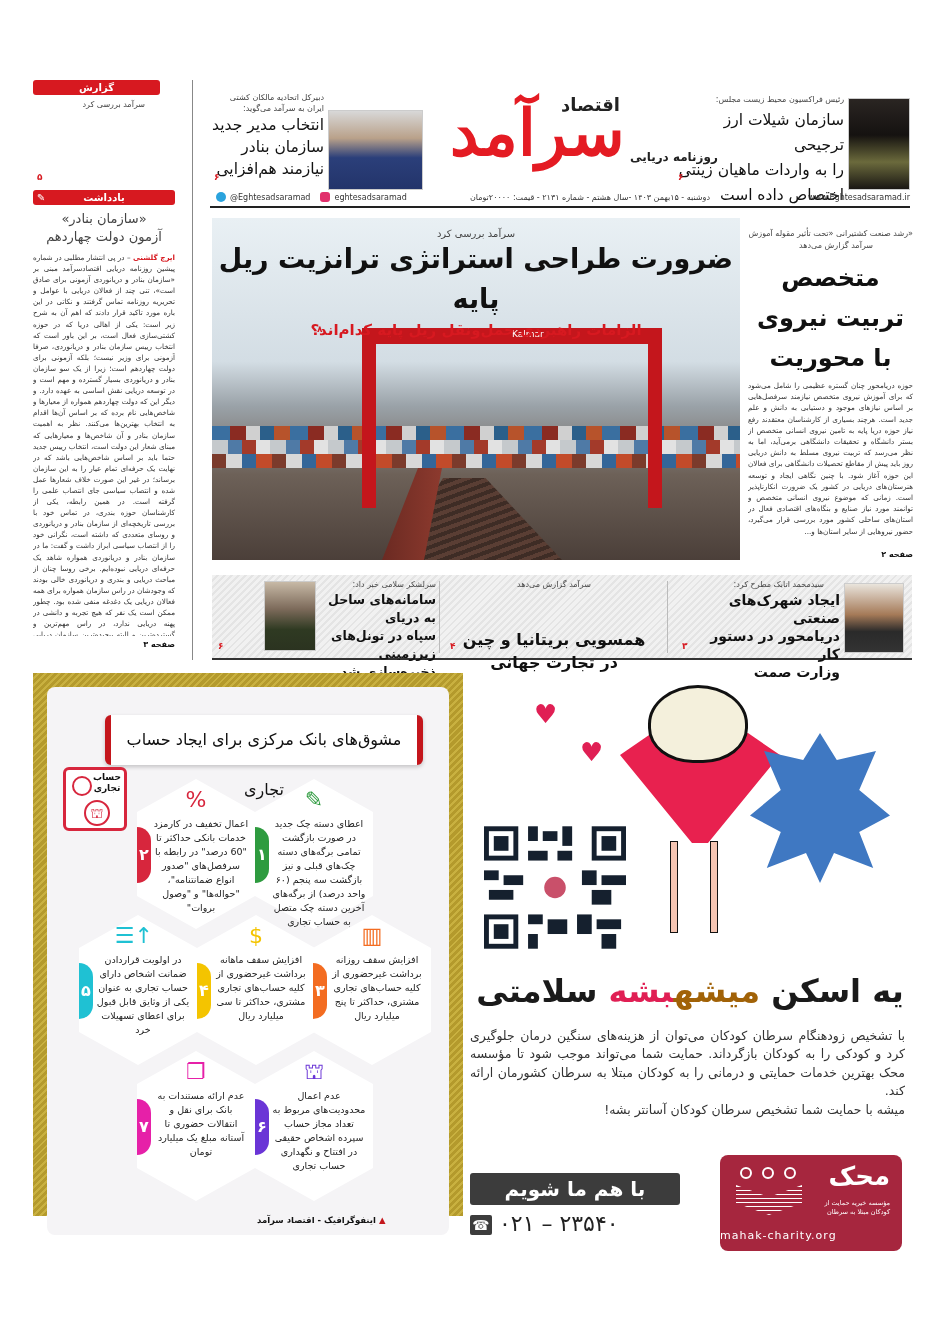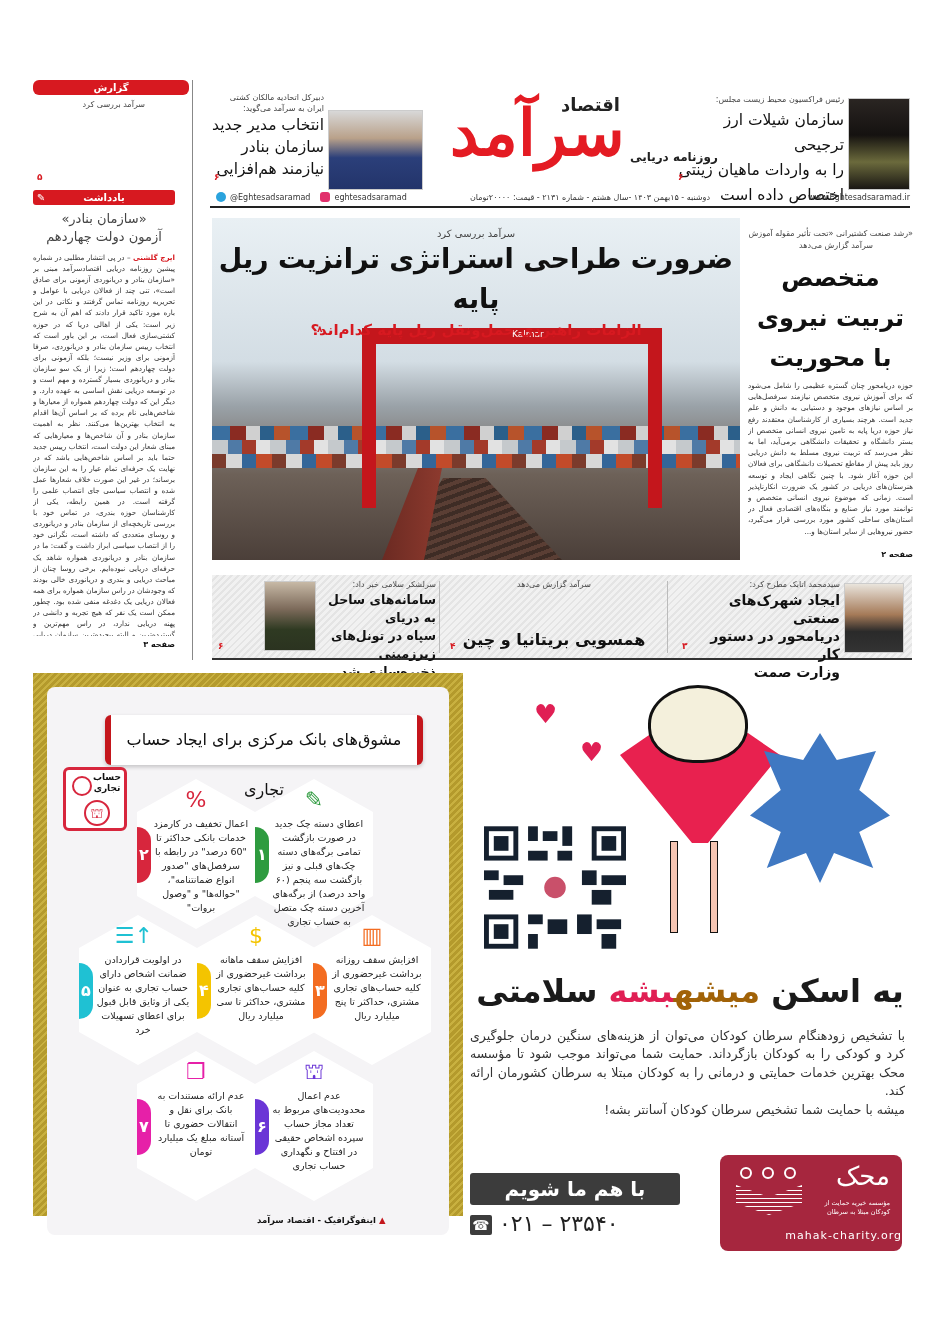--- a/index.html
+++ b/index.html
@@ -95,21 +95,21 @@
   <span class="abs" style="right:0;top:3px;direction:ltr;">www.Eghtesadsaramad.ir</span>
   <span class="abs" style="left:6px;top:2px;direction:ltr;display:flex;gap:4px;align-items:center;">
     <span style="display:inline-block;width:10px;height:10px;border-radius:50%;background:#2aa3dd;"></span>
     <span>@Eghtesadsaramad</span>
     <span style="display:inline-block;width:10px;height:10px;border-radius:3px;background:#e1306c;margin-left:6px;"></span>
     <span>eghtesadsaramad</span>
   </span>
 </div>
 
 <div id="leftcol" class="abs">
-  <div class="abs label-red" style="left:0;top:0;width:156px;border-radius:6px;">گزارش</div>
+  <div class="abs label-red" style="left:0;top:0;width:127px;">گزارش</div>
   <div class="abs kicker" style="right:30px;top:19px;">سرآمد بررسی کرد</div>
   <div class="abs pagenum" style="left:4px;top:92px;">۵</div>
   <div class="abs label-red" style="left:0;top:110px;width:142px;">
     <span>یادداشت</span>
     <span class="abs" style="left:4px;top:0;">✎</span>
   </div>
   <div class="abs" style="left:0;top:130px;width:142px;text-align:center;font-size:13px;color:#444;line-height:18px;">
     <div>«سازمان بنادر»</div>
     <div>آزمون دولت چهاردهم</div>
   </div>
@@ -151,33 +151,34 @@
     <div>تربیت نیروی</div>
     <div>با محوریت</div>
   </div>
   <div class="abs body-text" style="right:0;top:162px;width:165px;height:168px;overflow:hidden;font-size:7.2px;line-height:11.2px;">حوزه دریامحور چنان گستره عظیمی را شامل می‌شود که برای آموزش نیروی متخصص نیازمند سرفصل‌هایی بر اساس نیازهای موجود و دستیابی به دانش و علم جدید است. هرچند بسیاری از کارشناسان معتقدند رفع نیاز حوزه دریا پایه به تامین نیروی انسانی متخصص از بستر دانشگاه و تحقیقات دانشگاهی برمی‌آید، اما به نظر می‌رسد که تربیت نیروی مسلط به دانش دریایی روز باید پیش از مقاطع تحصیلات دانشگاهی برای فعالان این حوزه آغاز شود. با چنین نگاهی ایجاد و توسعه هنرستان‌های دریایی در کشور یک ضرورت انکارناپذیر است. زمانی که موضوع نیروی انسانی متخصص و توانمند مورد نیاز صنایع و بنگاه‌های اقتصادی فعال در استان‌های ساحلی کشور مورد بررسی قرار می‌گیرد، حضور نیروهایی از سایر استان‌ها و...</div>
   <div class="abs" style="right:0;top:332px;font-size:8px;font-weight:bold;">صفحه ۲</div>
 </div>
 
 <div id="bottomstrip" class="abs">
   <div class="strip-item" style="right:0;width:240px;">
     <div class="abs photo" style="right:8px;top:8px;width:60px;height:70px;background:linear-gradient(180deg,#e9e4dc,#a57a58 45%,#2a2a2a 70%,#333);"></div>
-    <div class="abs kicker" style="right:72px;top:4px;">سیدمحمد اتابک مطرح کرد:</div>
+    <div class="abs kicker" style="right:88px;top:4px;">سیدمحمد اتابک مطرح کرد:</div>
     <div class="abs strip-head" style="right:72px;top:16px;width:140px;text-align:right;">
       <div>ایجاد شهرک‌های صنعتی</div>
       <div>دریامحور در دستور کار</div>
       <div>وزارت صمت</div>
     </div>
     <div class="abs pagenum" style="left:10px;top:66px;">۳</div>
   </div>
   <div class="abs" style="right:244px;top:6px;width:1px;height:72px;background:#bbb;"></div>
   <div class="strip-item" style="right:248px;width:220px;">
     <div class="abs kicker" style="left:0;right:0;top:4px;text-align:center;">سرآمد گزارش می‌دهد</div>
     <div class="abs strip-head" style="left:0;right:0;top:26px;text-align:center;font-size:16px;line-height:23px;margin-top:27px;">
       <div>همسویی بریتانیا و چین</div>
+      <div>در تجارت جهانی</div>
     </div>
     <div class="abs pagenum" style="left:6px;top:66px;">۴</div>
   </div>
   <div class="abs" style="right:472px;top:6px;width:1px;height:72px;background:#bbb;"></div>
   <div class="strip-item" style="right:476px;width:224px;">
     <div class="abs photo" style="right:120px;top:6px;width:52px;height:70px;background:linear-gradient(180deg,#c7b9a6,#7c6a5a 40%,#2f3a22 70%,#2b3320);"></div>
     <div class="abs kicker" style="right:0;top:4px;">سرلشکر سلامی خبر داد:</div>
     <div class="abs strip-head" style="right:0;top:16px;width:118px;text-align:right;font-size:12.5px;">
       <div>سامانه‌های ساحل به دریای</div>
       <div>سپاه در تونل‌های زیرزمینی</div>
@@ -296,23 +297,23 @@
     <div>میشه با حمایت شما تشخیص سرطان کودکان آسانتر بشه!</div>
   </div>
 
   <div id="slogan" class="abs">با هم ما شویم</div>
   <div id="phone" class="abs">
     <span style="display:inline-block;width:22px;height:20px;background:#3c3c3c;color:#fff;font-size:14px;text-align:center;line-height:20px;border-radius:2px;letter-spacing:0;vertical-align:middle;">☎</span>
     <span>۰۲۱ – ۲۳۵۴۰</span>
   </div>
 
   <div id="mahak" class="abs">
-    <div class="abs" style="right:12px;top:6px;font-size:26px;font-weight:normal;">محک</div>
+    <div class="abs" style="right:12px;top:6px;font-size:26px;font-weight:bold;">محک</div>
     <div class="abs" style="right:12px;top:44px;width:70px;font-size:6.5px;line-height:9px;text-align:right;">مؤسسه خیریه حمایت از کودکان مبتلا به سرطان</div>
     <div class="abs" style="left:16px;top:12px;width:66px;height:52px;">
       <div class="abs" style="left:4px;top:0;width:12px;height:12px;border:2px solid #fff;border-radius:50%;"></div>
       <div class="abs" style="left:26px;top:0;width:12px;height:12px;border:2px solid #fff;border-radius:50%;"></div>
       <div class="abs" style="left:48px;top:0;width:12px;height:12px;border:2px solid #fff;border-radius:50%;"></div>
       <div class="abs" style="left:0;top:18px;width:66px;height:30px;border-top:2px solid #fff;clip-path:polygon(0 0,50% 40%,100% 0,100% 60%,50% 100%,0 60%);background:repeating-linear-gradient(0deg,#fff 0 1px,transparent 1px 4px);"></div>
     </div>
-    <div class="abs" style="left:0;right:0;top:74px;text-align:right;font-size:11px;direction:ltr;letter-spacing:1px;">mahak-charity.org</div>
+    <div class="abs" style="left:0;right:0;top:74px;text-align:left;font-size:11px;direction:ltr;letter-spacing:1px;">mahak-charity.org</div>
   </div>
 </div>
 
 </body></html>

